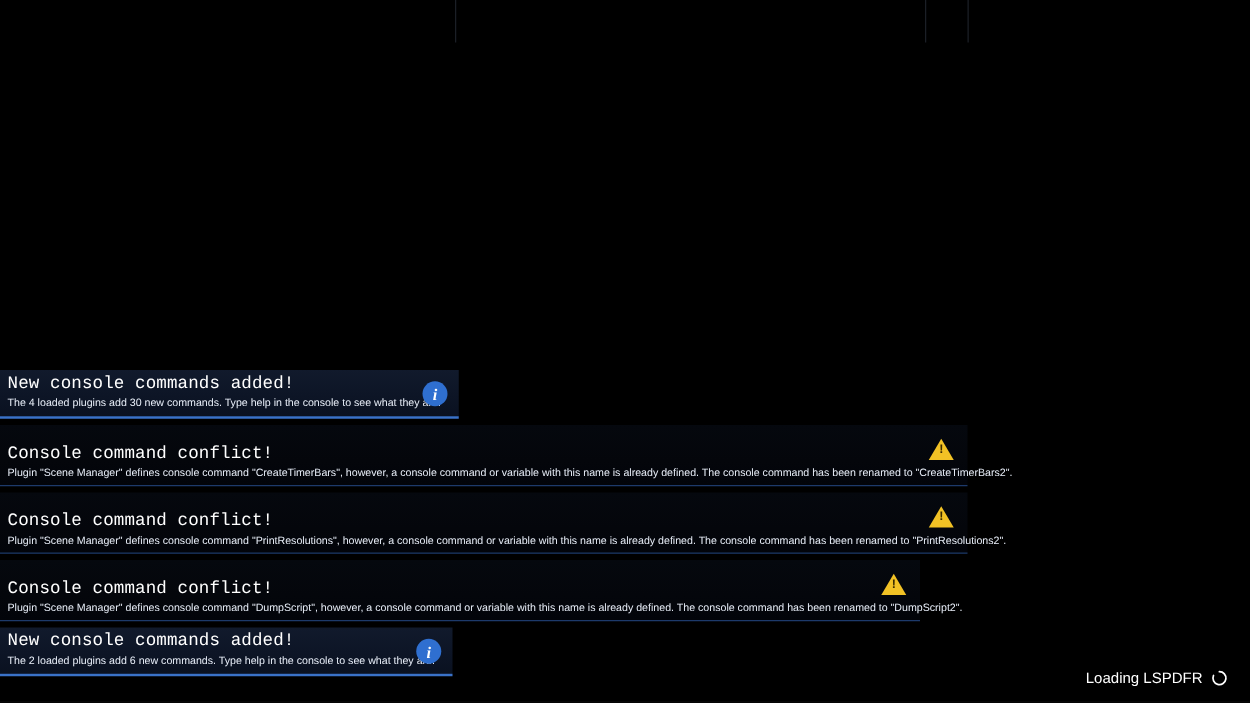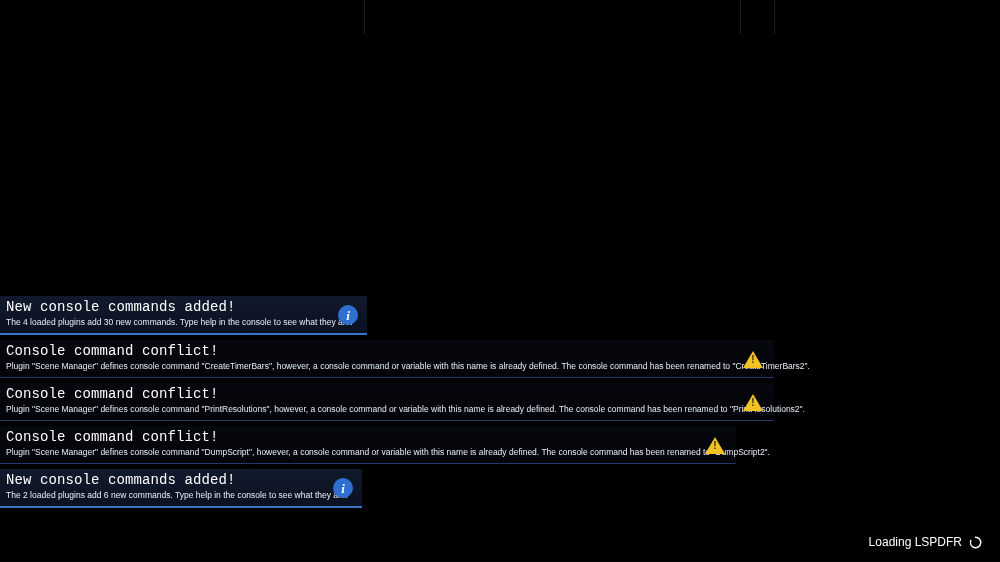--- a/index.html
+++ b/index.html
@@ -137,21 +137,21 @@
     font-family: "Liberation Sans", sans-serif;
     line-height: 1;
     text-align: center;
   }
 
   
   .notif.icon-right .notif-icon {
     order: 2;
     margin: 2px 8px 0 0;
   }
-  .notif.icon-right .notif-body { order: 1; }
+  .notif.icon-right .notif-body { order: 1; margin-top: 12px; }
 
   
   .loading {
     position: absolute;
     right: 18px;
     bottom: 13px;
     display: flex;
     align-items: center;
     gap: 7px;
     font-size: 12px;

